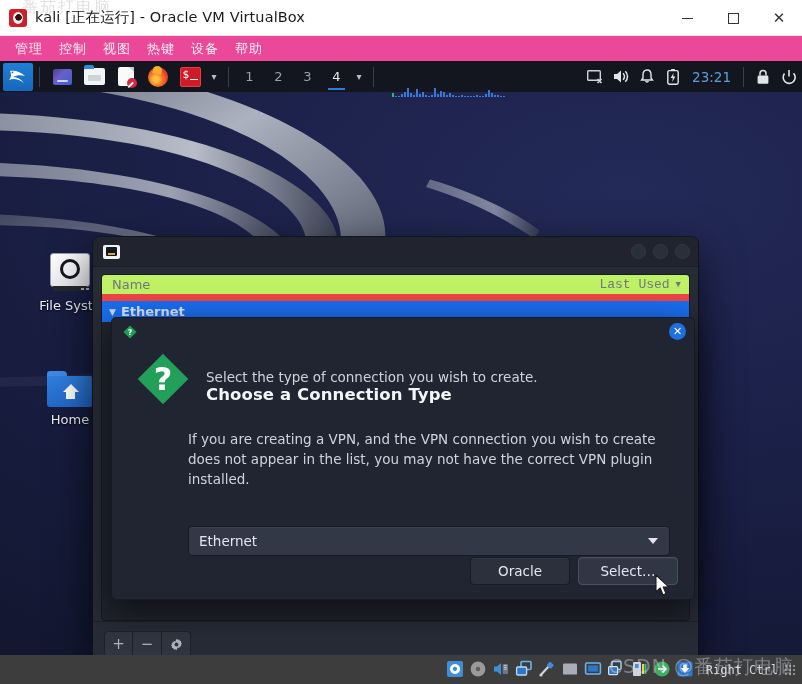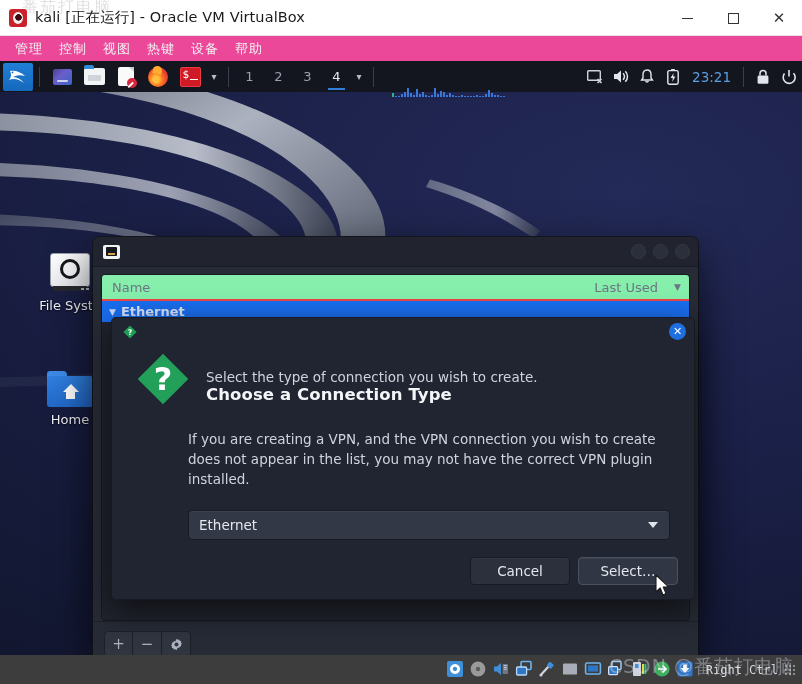--- a/index.html
+++ b/index.html
@@ -254,25 +254,25 @@
   }
   #nc-winctls { position:absolute; right: 8px; display:flex; gap:7px; }
   .nc-dot { width: 15px; height: 15px; border-radius: 50%; background:#2b2f3b; border:1px solid #333847;}
   #nc-body { flex: 1 1 auto; position: relative; padding: 7px 8px 0 8px; display:flex; flex-direction:column;}
   #nc-list {
     flex: 1 1 auto; background: #21242e; border: 1px solid #171a22; border-radius: 4px;
     overflow: hidden; display:flex; flex-direction:column;
   }
   #nc-list-header {
     height: 26px; flex: 0 0 26px; display:flex; align-items:center;
-    background:#86efac; border-bottom:2px solid #ef4444;
+    background:#bef264; border-bottom:7px solid #ef4444;
     color:#6e7585; font-size: 13px;
   }
   #nc-col-name { flex: 1 1 auto; padding-left: 10px; }
-  #nc-col-lastused { flex: 0 0 120px; display:flex; align-items:center; justify-content:flex-end; padding-right:8px; gap:16px;}
+  #nc-col-lastused { flex: 0 0 120px; display:flex; align-items:center; justify-content:flex-end; padding-right:8px; gap:6px;font-family:Liberation Mono, monospace;}
   #nc-col-lastused .sortcaret { font-size: 9px; }
   .nc-row {
     height: 21px; display:flex; align-items:center;
     background: #1a6ef0; color: #dbe6ff; font-size: 13px; font-weight: 600;
   }
   .nc-row .tri { margin-left: 7px; margin-right: 5px; font-size: 9px; color:#c9d9ff; }
   #nc-toolbar {
     height: 45px; flex: 0 0 45px; display:flex; align-items:center;
     padding-left: 11px; background: #272b36; border-top: 1px solid #1e212a;
   }
@@ -308,21 +308,21 @@
     background: #1f6fe0; color: #fff;
     display:flex; align-items:center; justify-content:center;
     font-size: 11px; font-weight: 700;
   }
   #cct-main { padding: 6px 24px 0 24px; display:flex; gap: 16px; }
   #cct-qmark { flex: 0 0 54px; }
   #cct-texts { flex: 1 1 auto; padding-top: 6px; }
   #cct-heading { font-size: 16.5px; font-weight: 700; color: #f4f5f8; letter-spacing:0.1px;}
   #cct-sub { margin-top: 11px; font-size: 13.5px; color: #cfd3dd; }
   #cct-para {
-    margin: 20px 24px 0 76px; font-size: 13.5px; color: #cfd3dd;
+    margin: 20px 24px 16px 76px; font-size: 13.5px; color: #cfd3dd;
     line-height: 1.48; max-width: 500px;
   }
   #cct-select-wrap { margin: 20px 24px 0 76px; }
   #cct-select {
     height: 30px; background: #333846;
     border: 1px solid #161a22; border-radius: 4px;
     display:flex; align-items:center; padding: 0 10px;
     color: #e3e6ed; font-size: 13.5px; position:relative;
     box-shadow: inset 0 1px 0 rgba(255,255,255,0.05);
   }
@@ -635,21 +635,21 @@
       <div id="cct-para">If you are creating a VPN, and the VPN connection you wish to create does not appear in the list, you may not have the correct VPN plugin installed.</div>
 
       <div id="cct-select-wrap">
         <div id="cct-select">
           <span>Ethernet</span>
           <span class="sel-caret"></span>
         </div>
       </div>
 
       <div id="cct-footer">
-        <div class="cct-btn">Cancel</div>
+        <div class="cct-btn">Oracle</div>
         <div class="cct-btn focused">Select…</div>
       </div>
     </div>
 
     <div id="cursor">
       <svg width="16" height="23" viewBox="0 0 16 23" aria-hidden="true">
         <path d="M1,1 L1,18 L5.2,14 L8,21 L11,19.6 L8.2,13 L13.6,12.8 Z" fill="#ffffff" stroke="#1b1b1b" stroke-width="1.1" stroke-linejoin="round"></path>
       </svg>
     </div>
 

